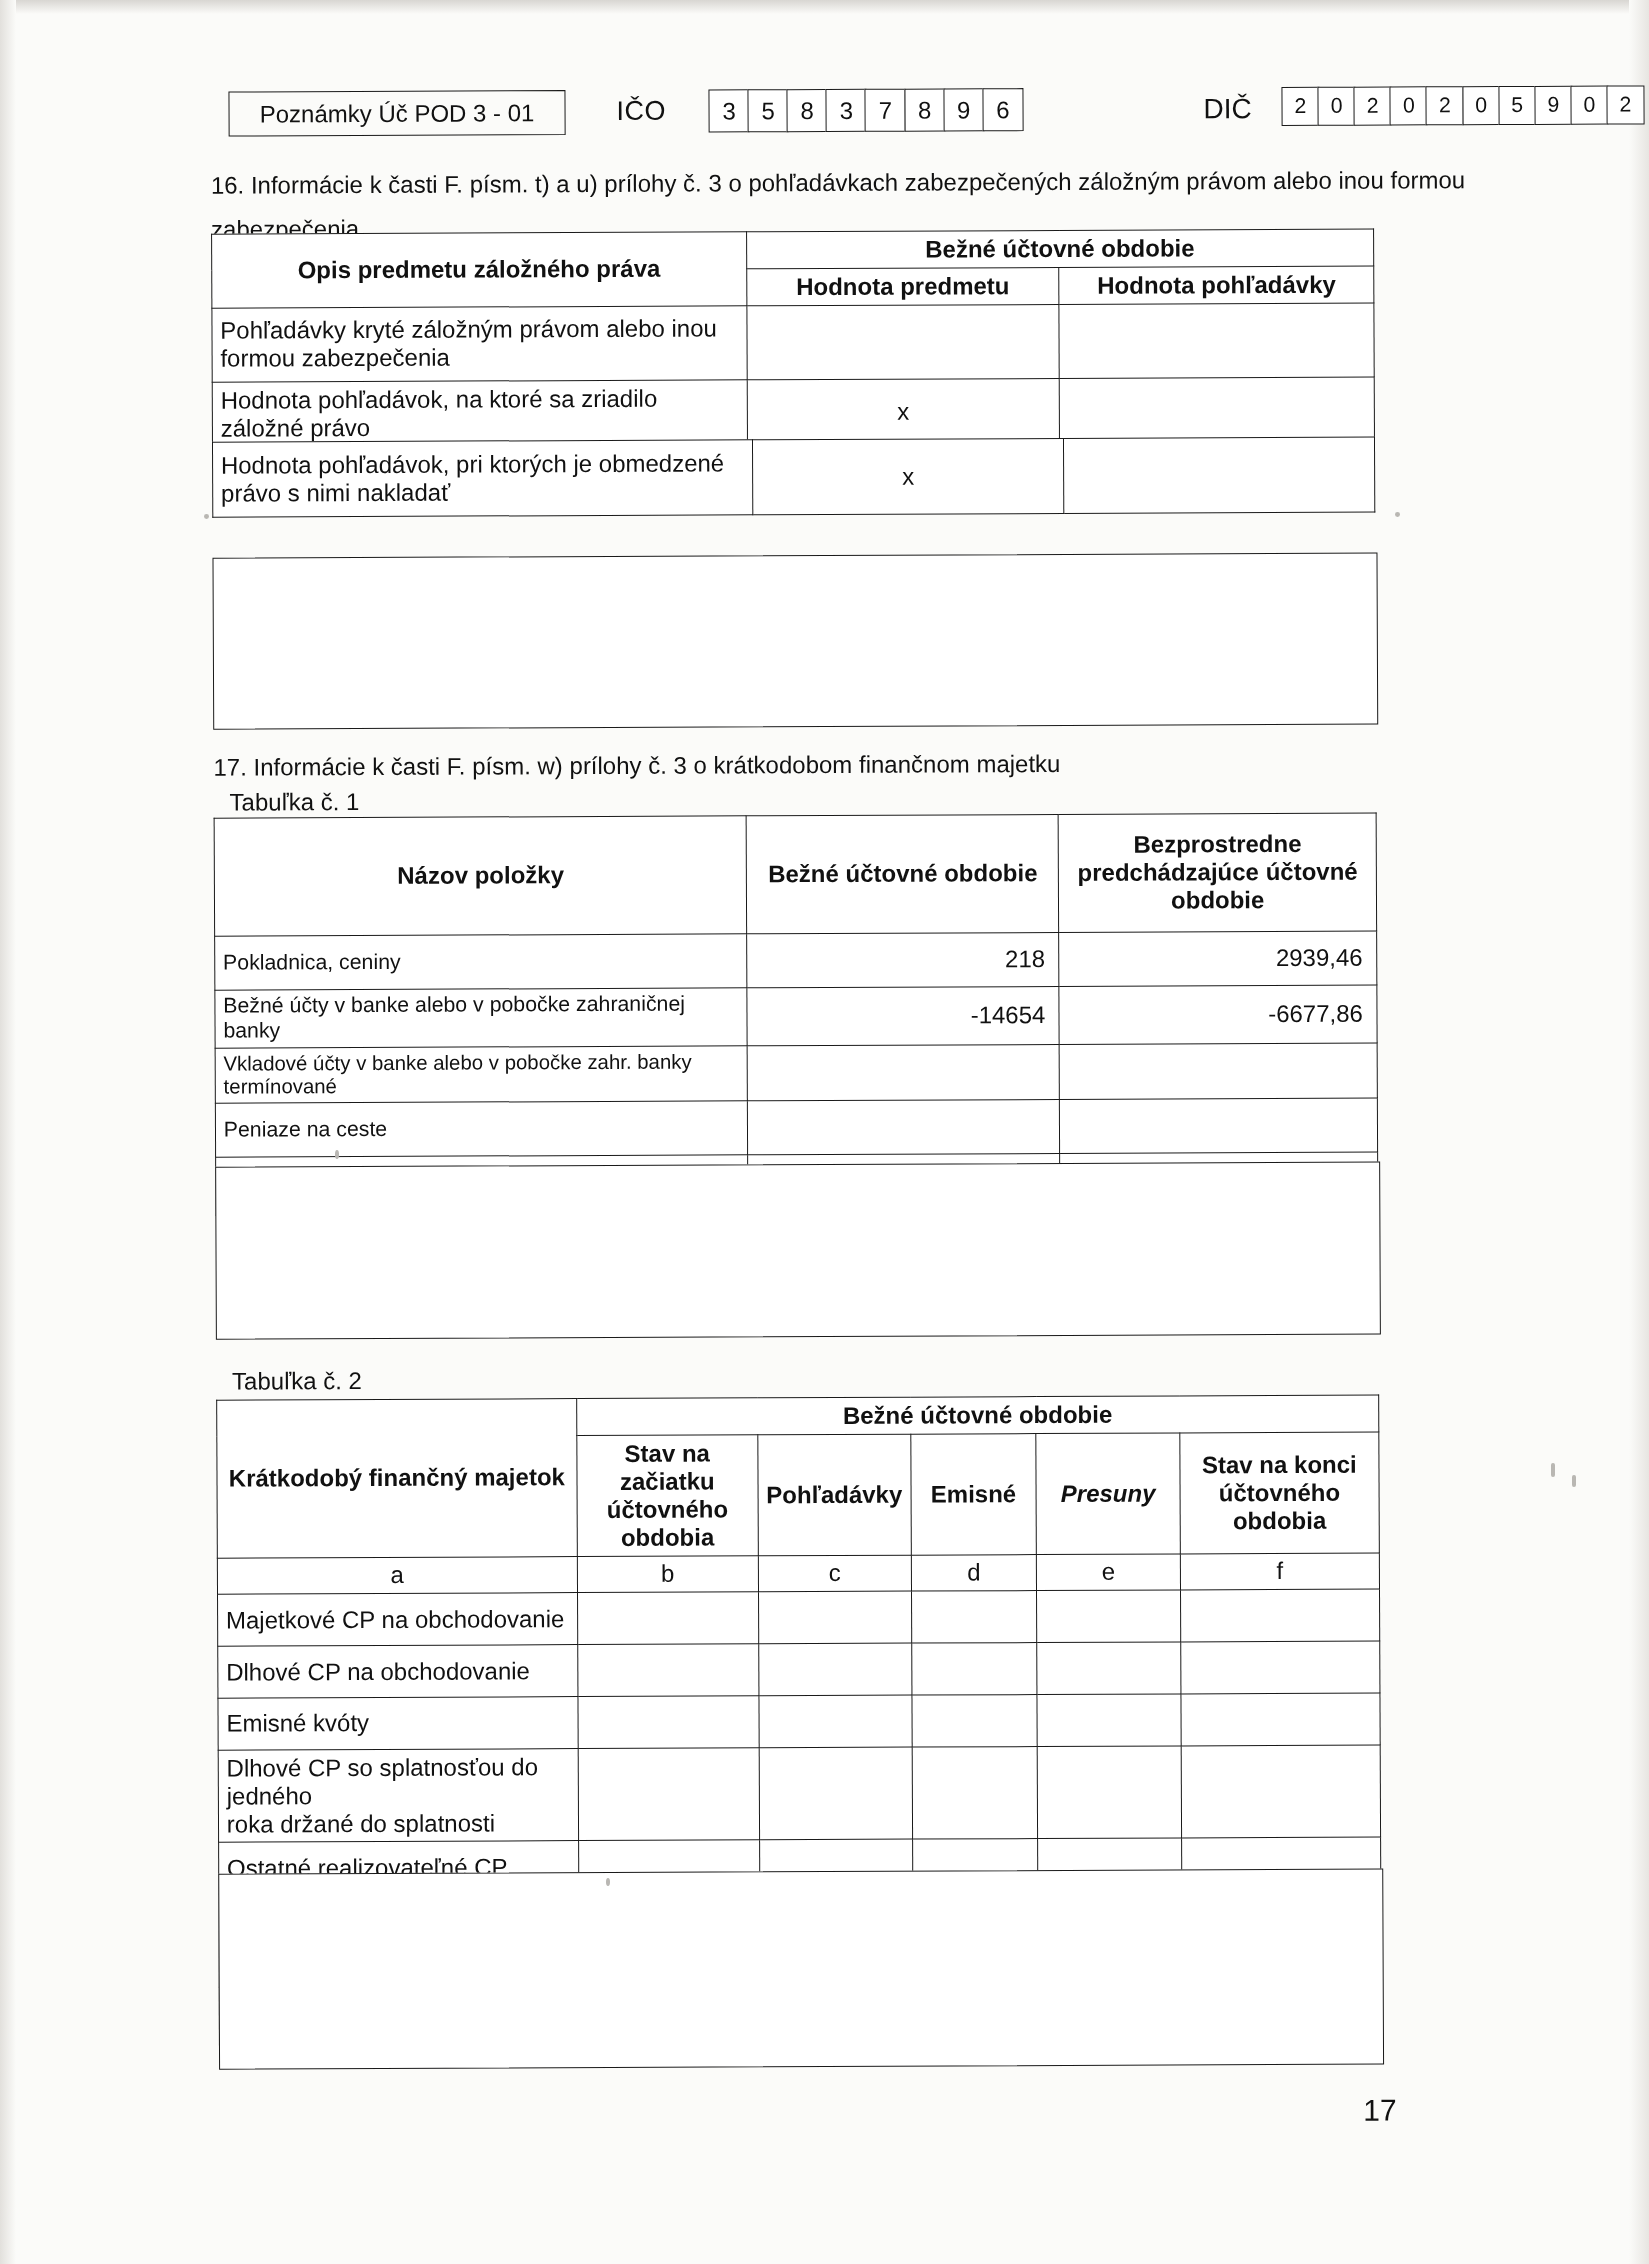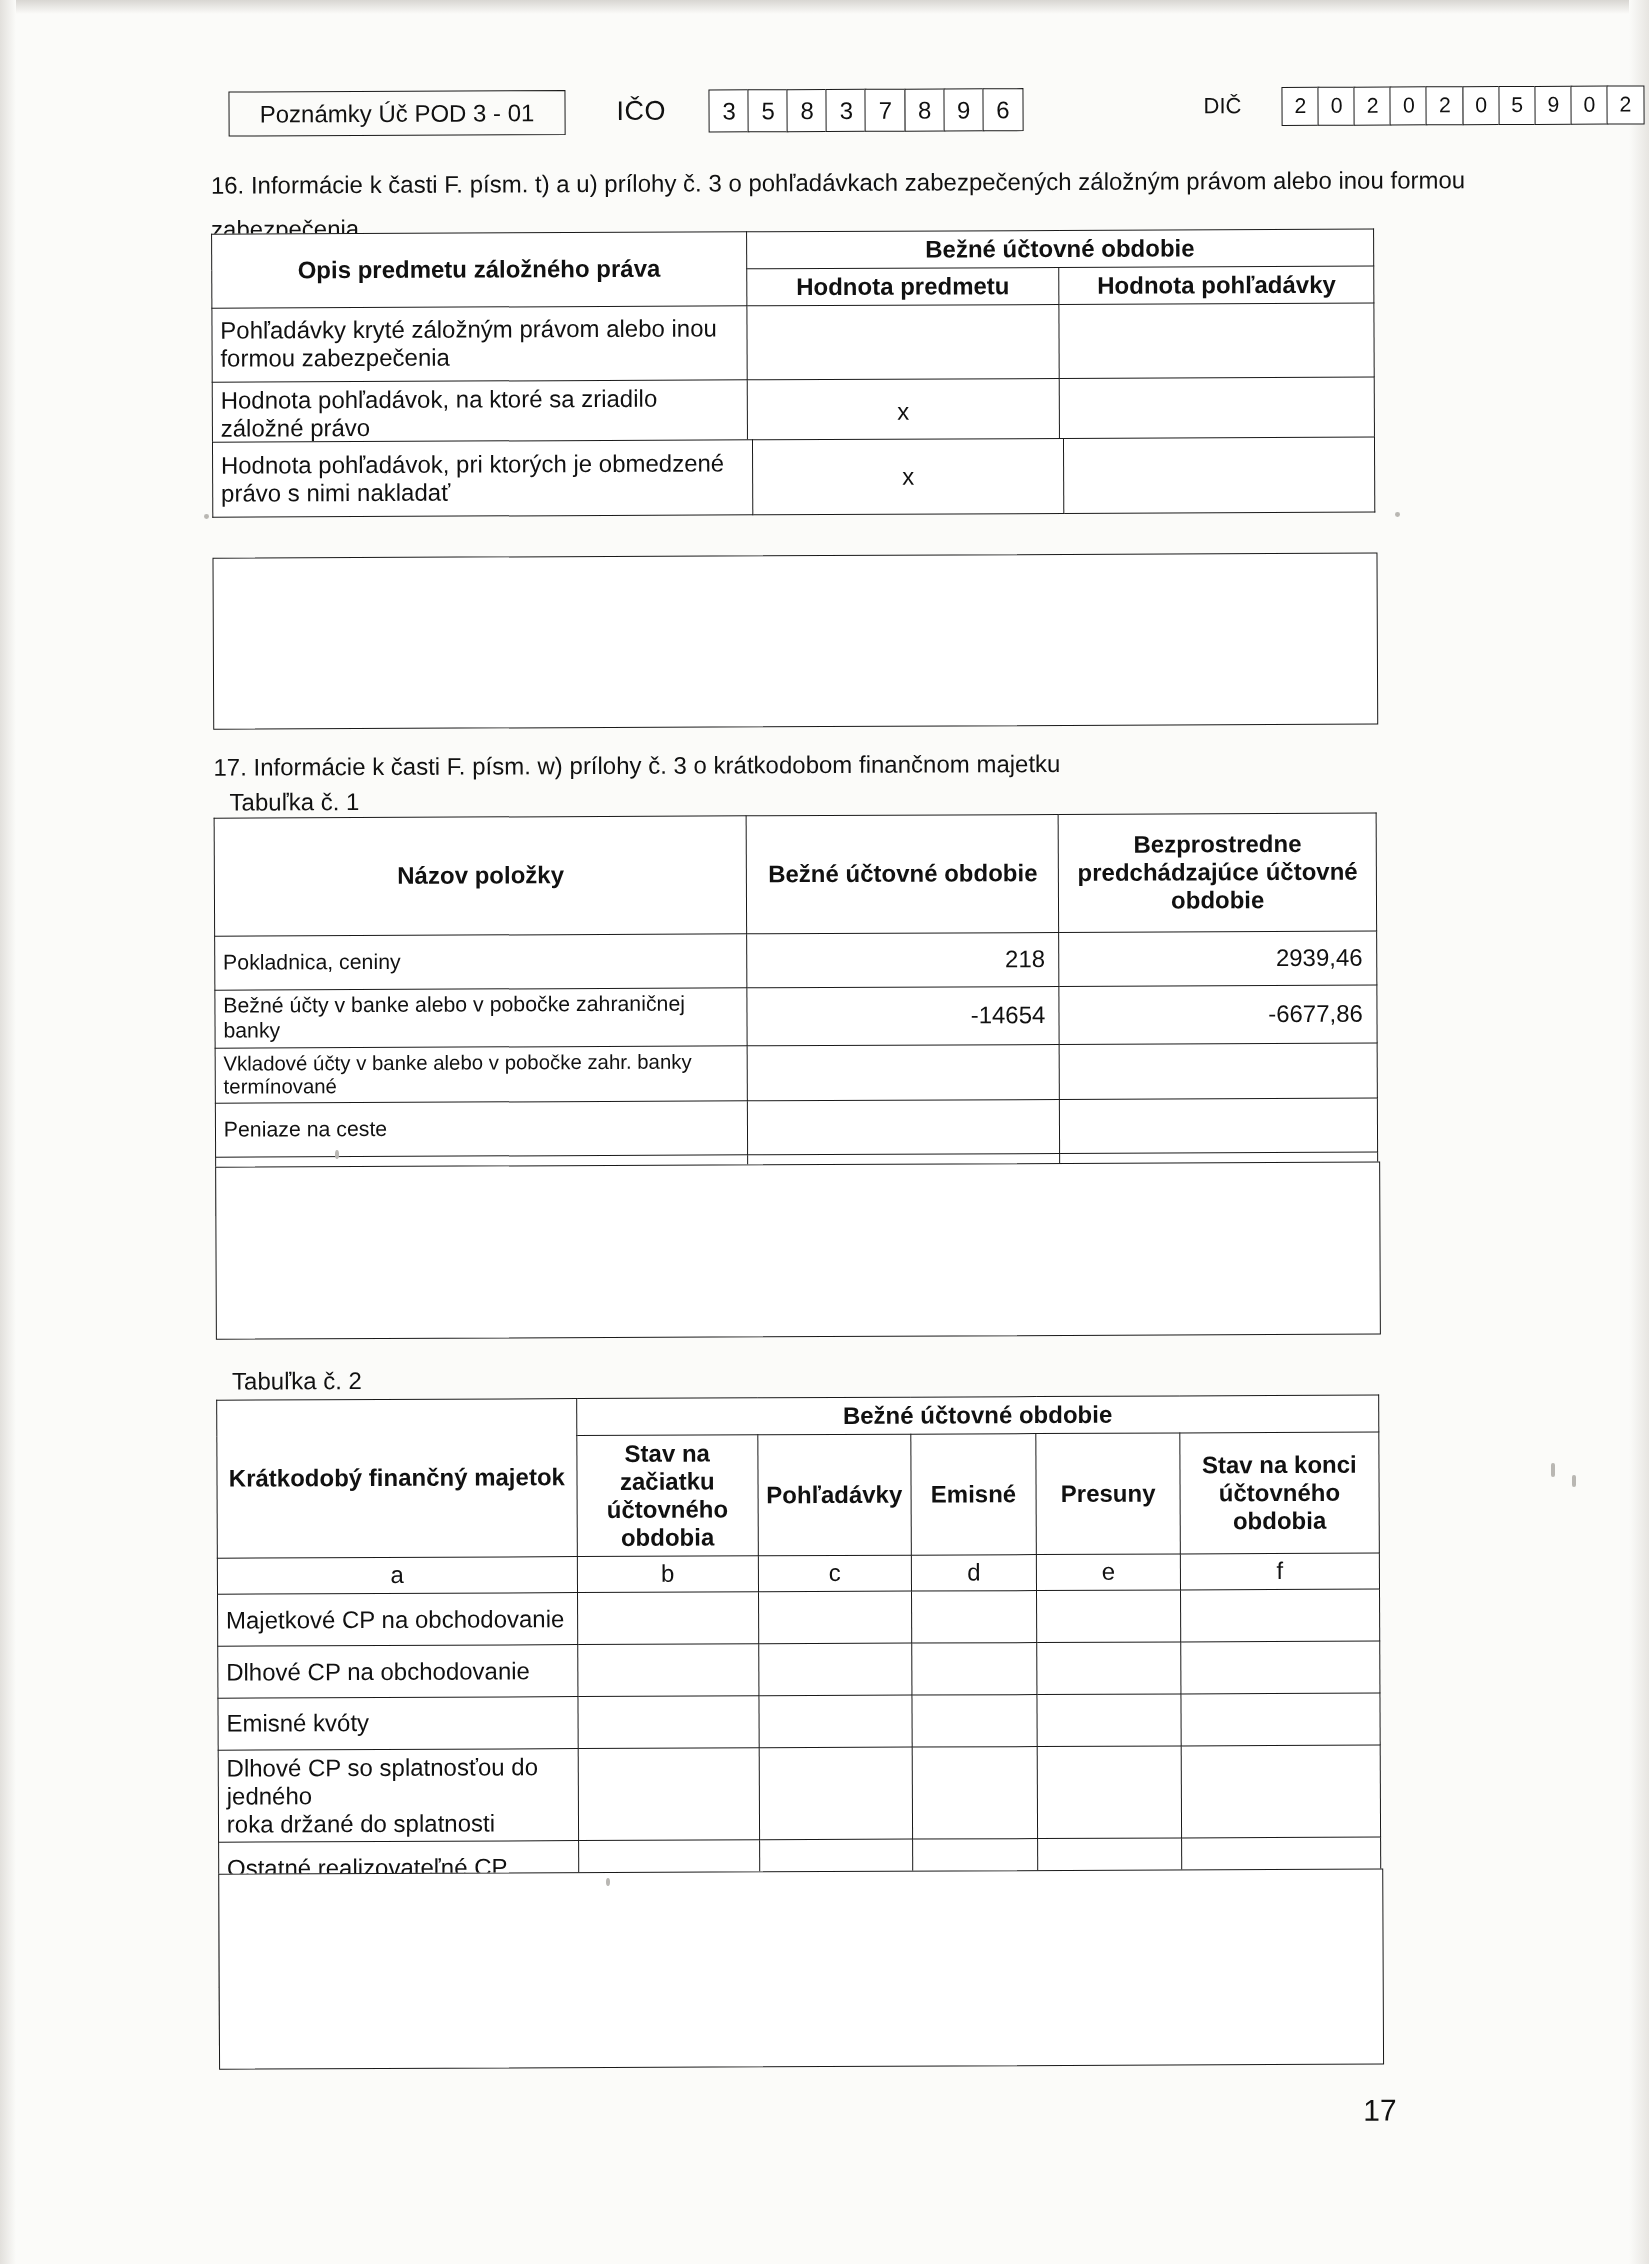--- a/index.html
+++ b/index.html
@@ -79,21 +79,21 @@
     margin-right: -1.9px;
     display: flex; align-items: center; justify-content: center;
     font-size: 24px;
     background: #fff;
   }
   .digit.first { border-left-width: 1.9px; }
   .ico-digits { left: 480px; }
   .hdr-dic-label {
     position: absolute;
     left: 975px; top: 5.8px;
-    font-size: 22px;
+    font-size: 28px;
   }
   .dic-digits { left: 1053px; }
   .dic-digits .digit { width: 36px; height: 37px; font-size: 21.3px; }
 
   
   .txt { position: absolute; font-size: 24px; line-height: 32px; white-space: pre; }
 
   
   table.grid {
     position: absolute;
@@ -252,21 +252,21 @@
       <tbody>
           <tr>
         <td rowspan="2" style="width:398px;" class="hdr-cell">Krátkodobý finančný majetok</td>
         <td colspan="5" class="hdr-cell">Bežné účtovné obdobie</td>
       </tr>
       <tr>
         <td style="width:177px; white-space:pre-line;margin-top:22px;" class="hdr-cell">Stav na začiatku
 účtovného obdobia</td>
         <td style="width:136px;" class="hdr-cell">Pohľadávky</td>
         <td style="width:116px;" class="hdr-cell">Emisné</td>
-        <td style="width:136px;" class="hdr-cell">Presuny</td>
+        <td style="width:136px;font-style:italic;" class="hdr-cell">Presuny</td>
         <td style="width:200px; white-space:pre-line;" class="hdr-cell">Stav na konci
 účtovného obdobia</td>
       </tr>
       <tr>
         <td class="ctr">a</td>
         <td class="ctr">b</td>
         <td class="ctr">c</td>
         <td class="ctr">d</td>
         <td class="ctr">e</td>
         <td class="ctr">f</td>

